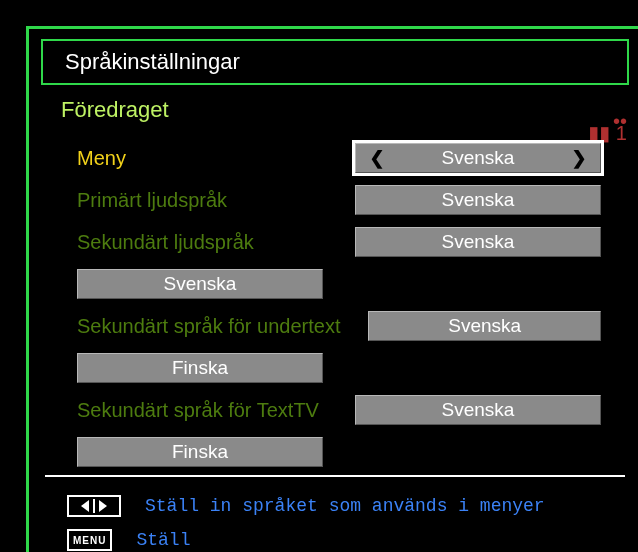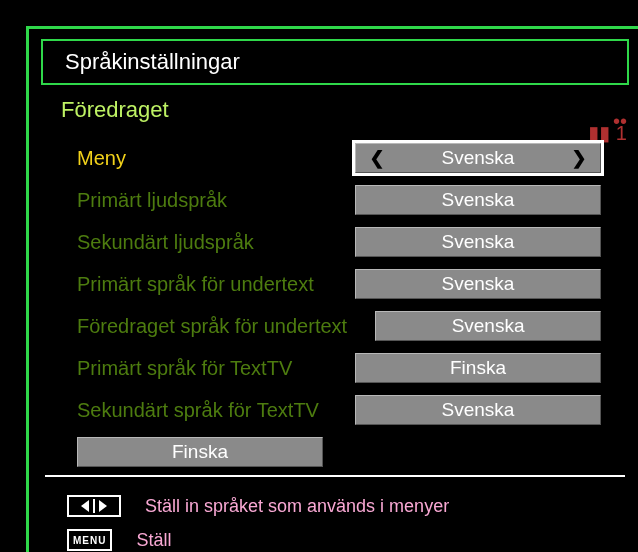--- a/index.html
+++ b/index.html
@@ -110,21 +110,22 @@
     top: 448px;
   }
   .footer-row {
     display: flex;
     align-items: center;
     gap: 8px;
     height: 26px;
   }
   .footer-row .hint {
     font-size: 18px;
-    color: #f9a8d4;
+    color: #3b82f6;
+    font-family: Liberation Mono, monospace;
   }
   .nav-glyph {
     display: inline-flex;
     align-items: center;
     justify-content: center;
     height: 22px;
     padding: 0 4px;
     border: 2px solid #fff;
     font-size: 10px;
     font-weight: bold;
@@ -167,33 +168,31 @@
           <span>Svenska</span>
         </div>
       </div>
       <div class="row">
         <div class="label">Sekundärt ljudspråk</div>
         <div class="selector">
           <span>Svenska</span>
         </div>
       </div>
       <div class="row">
-        <div class="label">Primärt språk för undertext</div>
-        <div class="selector">
-          <span>Svenska</span>
-        </div>
-      </div>
-      <div class="row">
-        <div class="label">Föredraget språk för undertext</div>
-        <div class="selector">
-          <span>Svenska</span>
-        </div>
-      </div>
-      <div class="row">
-        <div class="label">Primärt språk för TextTV</div>
+        <div class="selector">
+          <span>Svenska</span>
+        </div>
+      </div>
+      <div class="row">
+        <div class="label">Sekundärt språk för undertext</div>
+        <div class="selector">
+          <span>Svenska</span>
+        </div>
+      </div>
+      <div class="row">
         <div class="selector">
           <span>Finska</span>
         </div>
       </div>
       <div class="row">
         <div class="label">Sekundärt språk för TextTV</div>
         <div class="selector">
           <span>Svenska</span>
         </div>
       </div>

